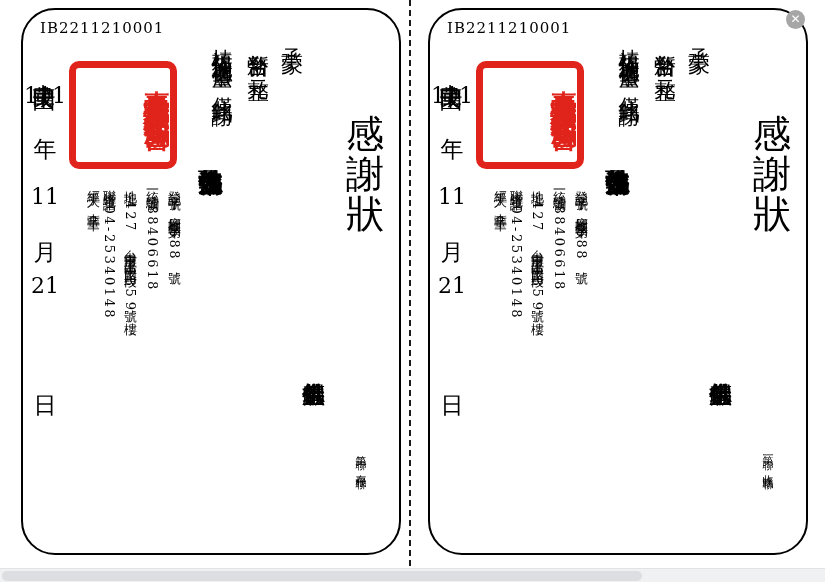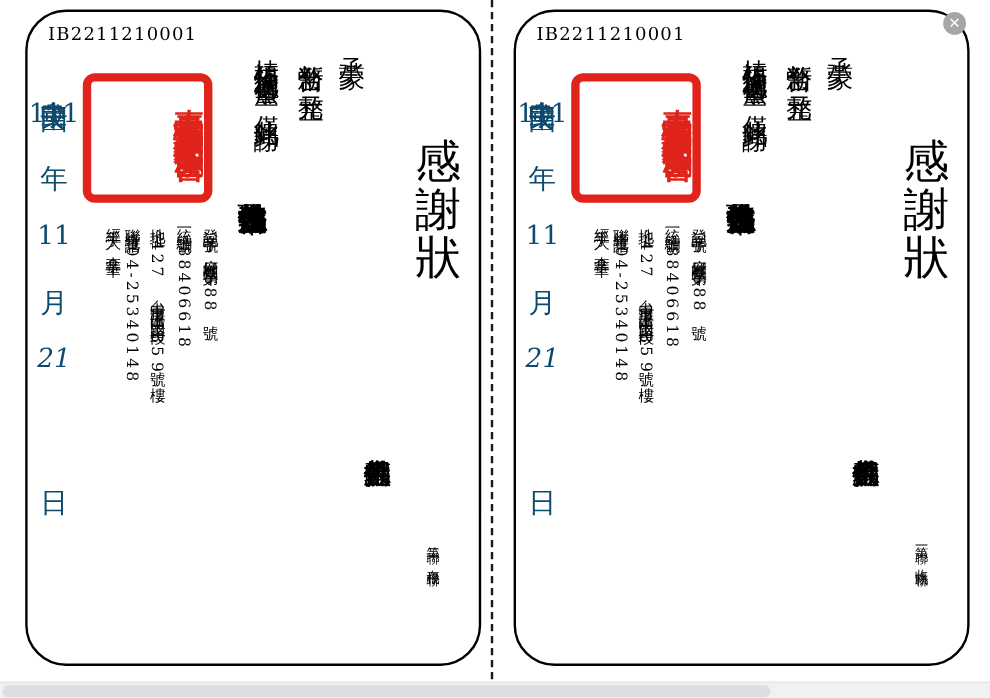--- a/index.html
+++ b/index.html
@@ -38,29 +38,29 @@
   .col-copy       { left:329px; top:437px; font-size:11px; letter-spacing:2px; }
 
   .col-reg     { left:142px; top:170px; font-size:13px; letter-spacing:2.5px; }
   .col-taxid   { left:120px; top:170px; font-size:13px; letter-spacing:2.5px; }
   .col-address { left:98px;  top:170px; font-size:13px; letter-spacing:2.5px; }
   .col-phone   { left:77px;  top:170px; font-size:13px; letter-spacing:2.5px; }
   .col-handler { left:61px;  top:170px; font-size:13px; letter-spacing:2.5px; }
 
   .date-col { position:absolute; left:2px; top:56px; width:40px; height:470px;
               display:flex; flex-direction:column; align-items:center;
-              font-size:23px; color:#0c4a6e; }
+              font-size:23px; color:#000000; }
   .date-era { writing-mode:vertical-rl; text-orientation:upright;
               letter-spacing:2px; }
   .date-num { font-size:22px; }
   .m-year   { margin-top:9px; }
   .m-ylabel { margin-top:26px; }
   .m-month  { margin-top:19px; }
   .m-mlabel { margin-top:28px; }
-  .m-day    { margin-top:19px;font-style:italic; }
+  .m-day    { margin-top:5px; }
   .m-dlabel { margin-top:92px; }
 
   .close-btn { position:absolute; left:786px; top:10px; width:19px; height:19px;
                border-radius:50%; background:#a6a6a6; color:#fff;
                font-family:"DejaVu Sans", sans-serif; font-size:12px;
                font-weight:700; line-height:19px; text-align:center;
                cursor:pointer; z-index:5; border:none; }
 
   .hscrollbar { position:absolute; left:0; bottom:0; width:825px; height:14px;
                 background:#f0f1f3; border-top:1px solid #e2e3e5; }

